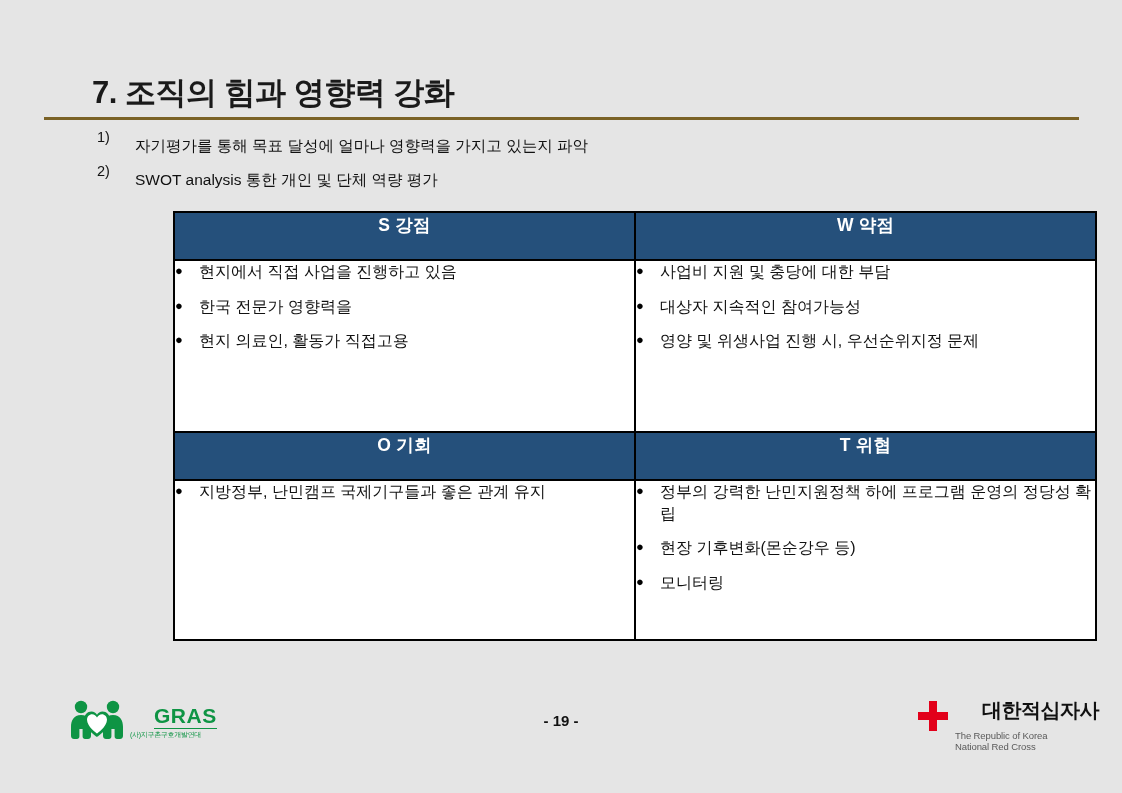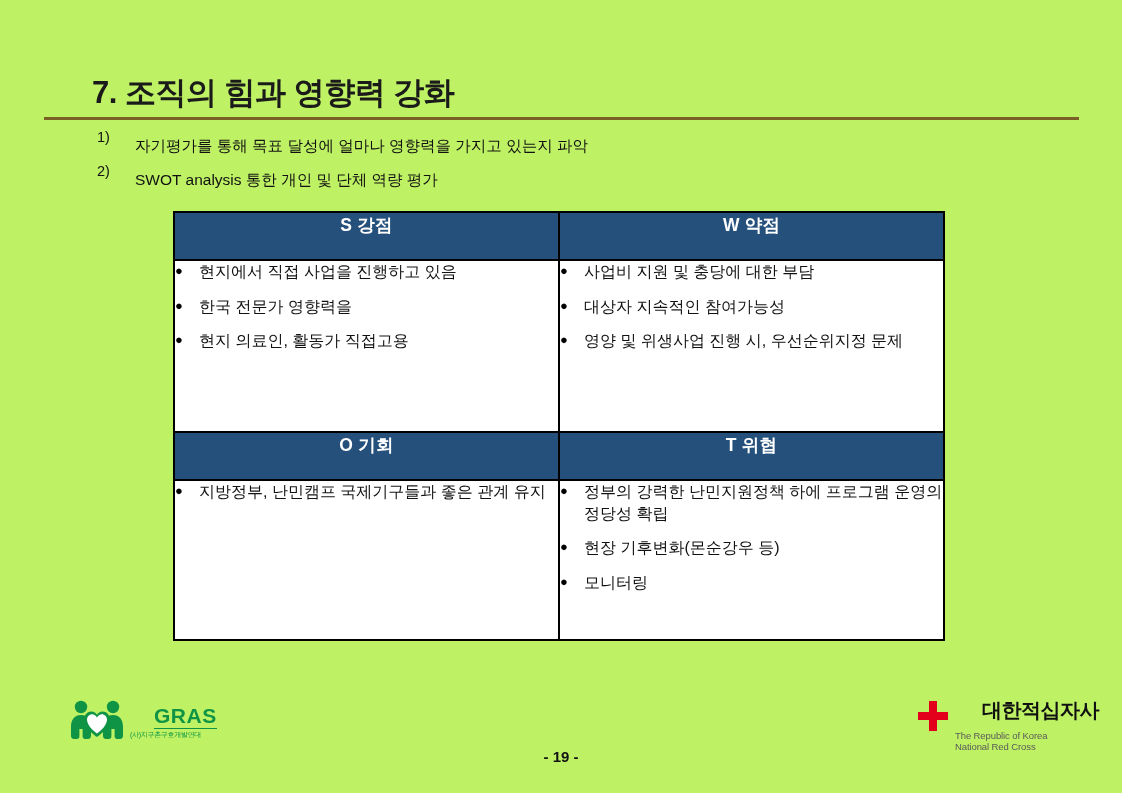--- a/index.html
+++ b/index.html
@@ -9,21 +9,21 @@
     background: #ffffff;
   }
   body {
     font-family: "Liberation Sans", "DejaVu Sans", sans-serif;
     color: #000000;
   }
   #slide {
     position: relative;
     width: 1122px;
     height: 793px;
-    background: #bef264;
+    background: #e5e5e5;
     overflow: hidden;
   }
 
   
   #title {
     position: absolute;
     left: 92px;
     top: 72px;
     font-size: 31px;
     font-weight: bold;
@@ -63,21 +63,21 @@
   .num-text {
     flex: 1 1 auto;
     margin-top: 8px;
   }
 
   
   #swot-table {
     position: absolute;
     left: 173px;
     top: 211px;
-    width: 772px;
+    width: 924px;
     border-collapse: collapse;
     table-layout: fixed;
   }
   #swot-table td {
     border: 2.5px solid #000000;
     vertical-align: top;
     padding: 0;
   }
   td.hdr {
     background: #25507B;
@@ -122,21 +122,21 @@
   .bullet-text { flex: 1 1 auto; }
 
   
   td.cell-o ul.bullets li { margin-bottom: 0; }
 
   
   #page-number {
     position: absolute;
     left: 0;
     right: 0;
-    top: 748px;
+    top: 712px;
     text-align: center;
     font-size: 15px;
     font-weight: bold;
     color: #111111;
   }
 
   
   #gras-logo {
     position: absolute;
     left: 70px;

